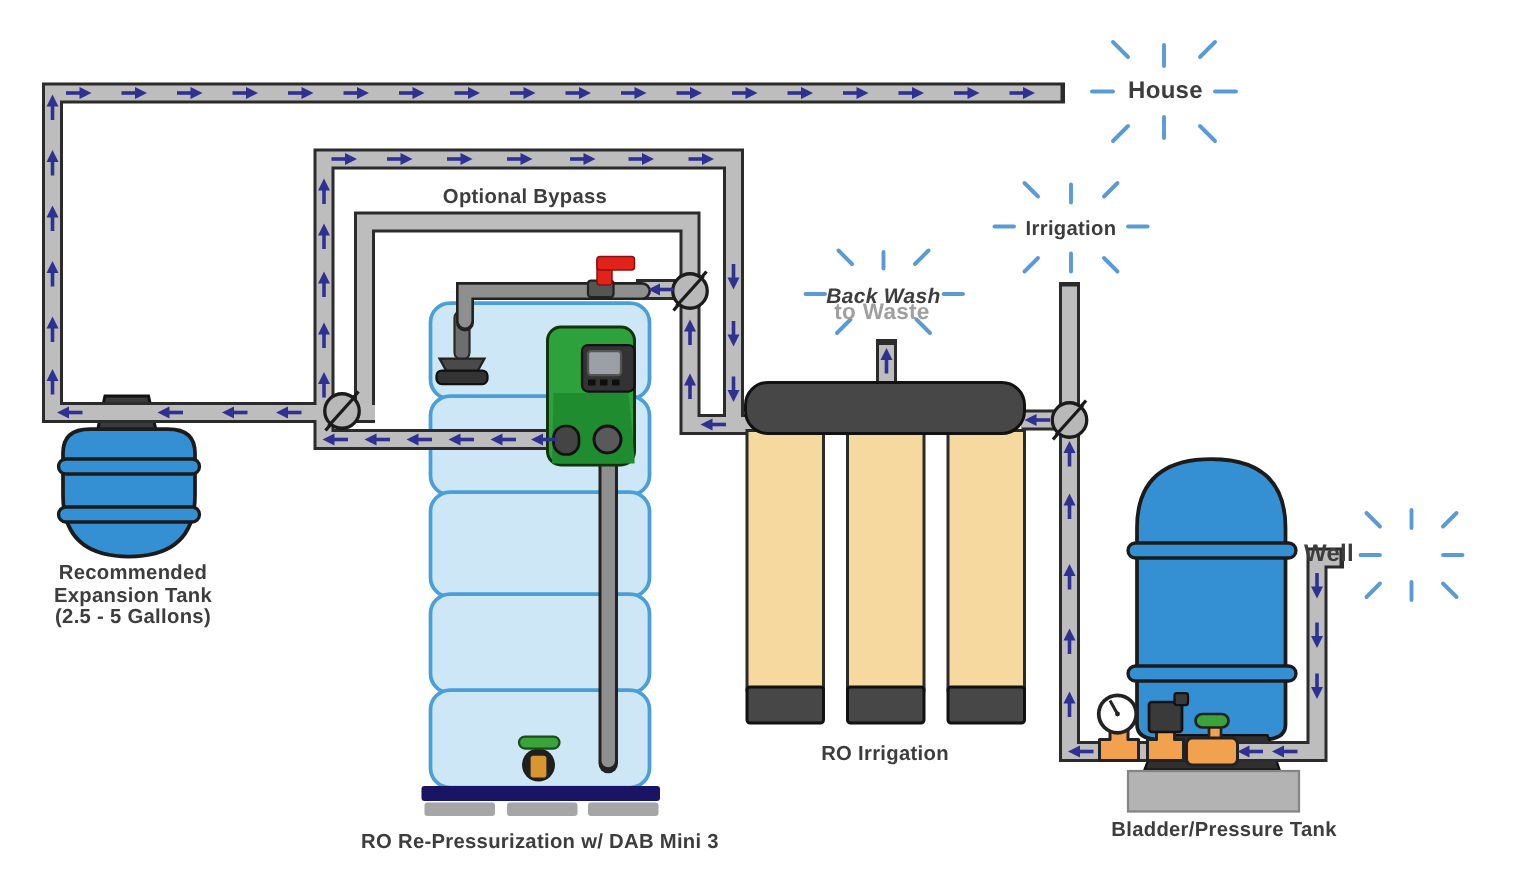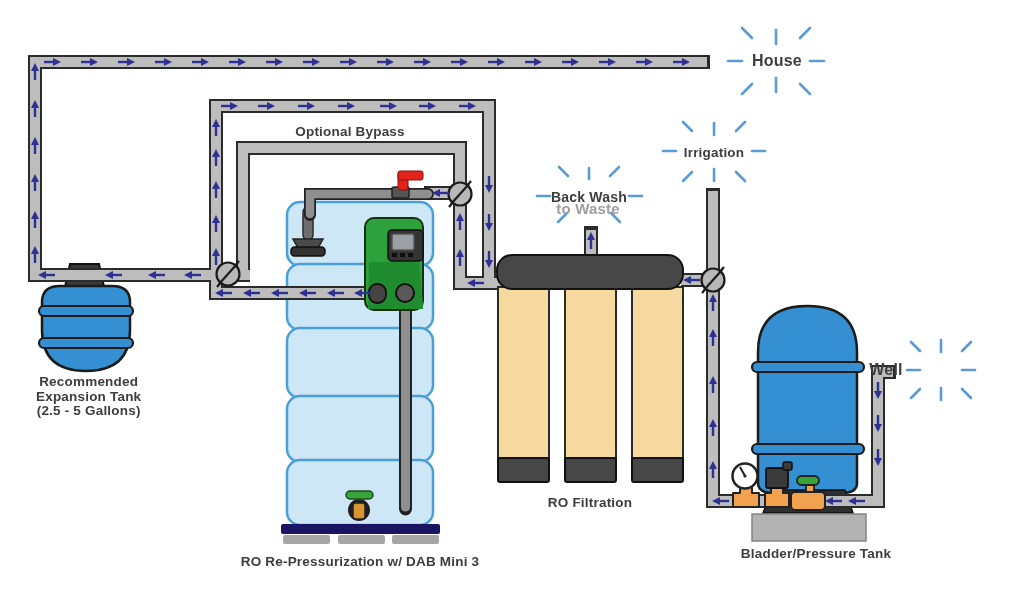--- a/index.html
+++ b/index.html
@@ -286,24 +286,24 @@
     <line class="ray" x1="962" y1="370" x2="975" y2="370"></line>
         <line class="ray" x1="920" y1="389" x2="911" y2="398"></line>
     <line class="ray" x1="941" y1="388" x2="941" y2="400"></line>
         <line class="ray" x1="962" y1="389" x2="971" y2="398"></line>
   </g>
 </svg>
 
 <div class="lbl" style="left:350px;top:131px;">Optional Bypass</div>
 <div class="lbl big" style="left:777px;top:61px;">House</div>
 <div class="lbl star" style="left:714px;top:152px;">Irrigation</div>
-<div class="lbl star" style="left:589px;top:197px;font-size:14px;">Back Wash</div>
+<div class="lbl star" style="left:589px;top:197px;font-size:14px;font-style:italic;">Back Wash</div>
 <div class="lbl sub" style="left:588px;top:208px;">to Waste</div>
 <div class="lbl big" style="left:886px;top:370px;">Well</div>
-<div class="lbl" style="left:590px;top:502px;">RO Filtration</div>
+<div class="lbl" style="left:590px;top:502px;">RO Irrigation</div>
 <div class="lbl" style="left:810px;top:553px;padding-left:12px;">Bladder/Pressure Tank</div>
 <div class="lbl" style="left:360px;top:561px;">RO Re-Pressurization  w/ DAB Mini 3</div>
 <div class="lbl block" style="left:36px;top:375px;">
   <div>Recommended</div>
   <div>Expansion Tank</div>
   <div>(2.5 - 5 Gallons)</div>
 </div>
 
 </div>
 

